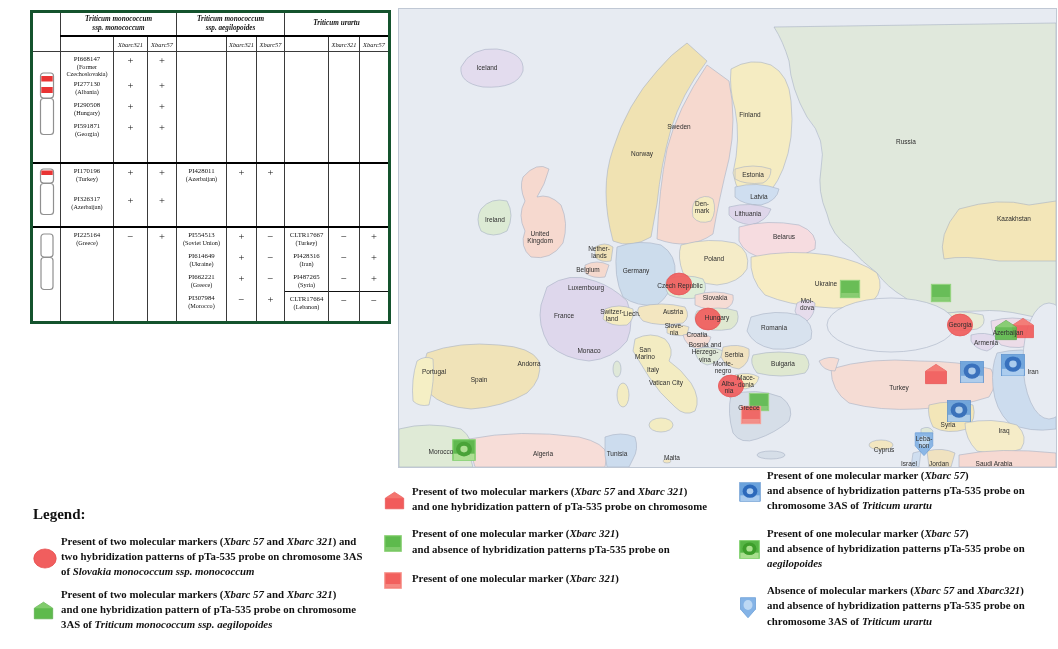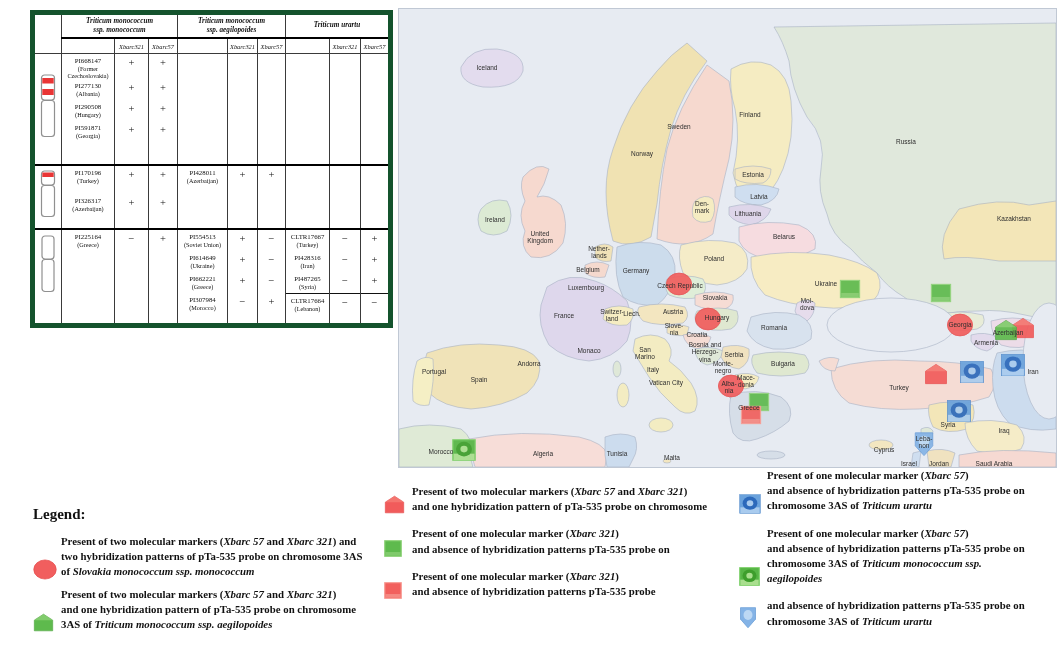--- a/index.html
+++ b/index.html
@@ -1,21 +1,21 @@
 <!DOCTYPE html>
 <html><head>
 <meta charset="utf-8">
 <style>
   html,body{margin:0;padding:0;background:#fff;}
   #fig{position:relative;width:1058px;height:649px;background:#fff;overflow:hidden;
        font-family:"Liberation Serif",serif;color:#111;}
 
   
   #tablewrap{position:absolute;left:30px;top:10px;}
-  table{border-collapse:collapse;table-layout:fixed;border:5px solid #14532d;}
+  table{border-collapse:collapse;table-layout:fixed;border:3px solid #14532d;}
   th,td{border:0.8px solid #3a3a3a;padding:0;vertical-align:top;}
   .ghrow th{height:22px;}
   .gh{font-style:italic;font-weight:bold;font-size:7.2px;line-height:1.3;text-align:center;vertical-align:middle;}
   .shrow th{height:14px;border-top:2.2px solid #000;}
   .sh{font-style:italic;font-weight:normal;font-size:6.4px;text-align:center;vertical-align:middle;}
   .nob{border-top:none;border-left:none;}
   tbody td{border-top:2.2px solid #000;}
   tbody tr.g1 td{border-top:1px solid #3a3a3a;}
   tr.g1 td{height:90px;} tr.g2 td{height:58px;} tr.g3 td{height:88px;}
   .chromcell{text-align:center;}
@@ -34,21 +34,21 @@
           font-size:6.5px;line-height:1.15;color:#2e2e2e;text-align:center;white-space:pre-line;pointer-events:none;}
   .marker{position:absolute;z-index:2;transform:translate(-50%,-50%);opacity:0.92;}
   .marker svg{display:block;width:100%;height:100%;}
 
   
   #legtitle{position:absolute;left:33px;top:506px;font-size:15px;font-weight:600;}
   .legcol{position:absolute;}
   #legcol0{left:33px;top:534px;width:360px;}
   #legcol1{left:384px;top:484px;width:358px;}
   #legcol2{left:739px;top:468px;width:318px;}
-  .legitem{display:flex;align-items:flex-end;margin-bottom:12px;}
+  .legitem{display:flex;align-items:center;margin-bottom:12px;}
   #legcol0 .legitem{margin-bottom:7px;}
   .legicon{flex:0 0 24px;margin-top:3px;margin-right:4px;}
   .legicon svg{display:block;}
   .legtext{font-size:10.8px;font-weight:bold;line-height:15.2px;}
   .legline{white-space:nowrap;}
   .it{font-style:italic;}
 </style>
 </head>
 <body>
 
@@ -563,21 +563,20 @@
       </div>
       <div class="legitem">
         <div class="legicon">
           <svg viewBox="0 0 24 24" preserveAspectRatio="none" width="18" height="17">
             <rect x="1" y="1" width="22" height="22" fill="#f2605d" stroke="#f79b93" stroke-width="1.6"></rect>
             <rect x="2" y="17" width="20" height="5" fill="#f79b93" opacity="0.7"></rect>
           </svg>
         </div>
         <div class="legtext">
           <div class="legline"><span> Present of one molecular marker (</span><span class="it">Xbarc 321</span><span>)</span></div>
-          <div class="legline"><span>and absence of hybridization patterns pTa-535 probe</span></div>
         </div>
       </div>
     </div>
   <div class="legcol" id="legcol2">
       <div class="legitem">
         <div class="legicon">
           <svg viewBox="0 0 24 24" preserveAspectRatio="none" width="22" height="20">
             <rect x="0.8" y="0.8" width="22.4" height="22.4" fill="#6aa2dc" stroke="#4d86c8" stroke-width="0.6"></rect>
             <rect x="1.5" y="16" width="21" height="7" fill="#a9cbee"></rect>
             <circle cx="12" cy="11" r="8" fill="#2c69bb"></circle>
@@ -595,31 +594,31 @@
           <svg viewBox="0 0 24 24" preserveAspectRatio="none" width="21" height="19">
             <rect x="0.8" y="0.8" width="22.4" height="22.4" fill="#56b545" stroke="#7ed06a" stroke-width="1.2"></rect>
             <rect x="1.5" y="16" width="21" height="7" fill="#a9df8e"></rect>
             <circle cx="12" cy="11" r="8" fill="#3d9e2b"></circle>
             <circle cx="12" cy="11" r="3.6" fill="#a9df8e"></circle>
           </svg>
         </div>
         <div class="legtext">
           <div class="legline"><span>Present of one molecular marker (</span><span class="it">Xbarc 57</span><span>)</span></div>
           <div class="legline"><span>and absence of hybridization patterns pTa-535 probe on</span></div>
-          <div class="legline"><span>chromosome 3AS of </span><span class="it">Triticum monococcum ssp.</span></div>
           <div class="legline"><span class="it">aegilopoides</span></div>
         </div>
       </div>
       <div class="legitem">
         <div class="legicon">
           <svg viewBox="0 0 24 28" preserveAspectRatio="none" width="18" height="23">
             <path d="M2,2 L22,2 L22,16 L12,26.5 L2,16 Z" fill="#84b3e6" stroke="#6d9fd8" stroke-width="1"></path>
             <circle cx="12" cy="11" r="6" fill="#bcd8f4"></circle>
           </svg>
         </div>
         <div class="legtext">
+          <div class="legline"><span>Absence of molecular markers (</span><span class="it">Xbarc 57</span><span> and </span><span class="it">Xbarc321</span><span>)</span></div>
           <div class="legline"><span>and absence of hybridization patterns pTa-535 probe on</span></div>
           <div class="legline"><span> chromosome 3AS of </span><span class="it">Triticum urartu</span></div>
         </div>
       </div>
     </div>
 
 </div>
 
 </body></html>

